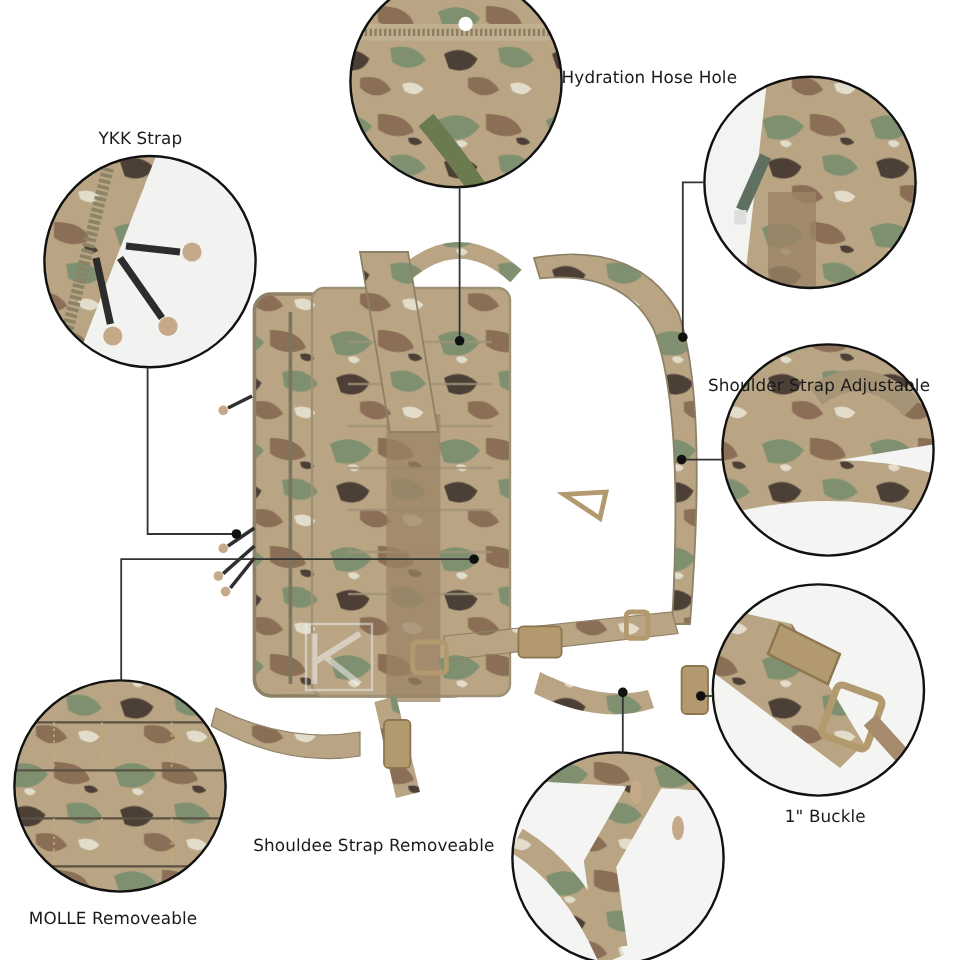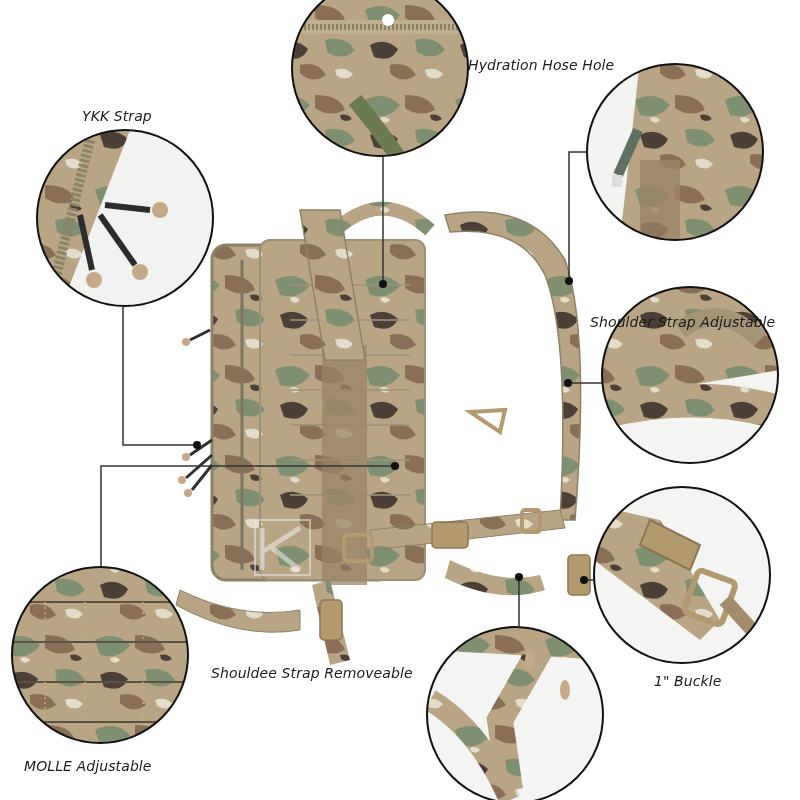--- a/index.html
+++ b/index.html
@@ -1,18 +1,18 @@
 <!DOCTYPE html>
 <html><head>
 <meta charset="utf-8">
 <style>
   html, body { margin: 0; padding: 0; background: #ffffff; }
   body { width: 800px; height: 800px; position: relative; overflow: hidden;
          font-family: "DejaVu Sans", "Liberation Sans", sans-serif; }
-  .stage { position: absolute; left: 0; top: 0; width: 800px; height: 800px; font-style: italic; }
+  .stage { position: absolute; left: 0; top: 0; width: 800px; height: 800px; }
   .label { position: absolute; font-size: 14px; color: #1a1a1a; white-space: nowrap; letter-spacing: 0.1px; }
   svg { position: absolute; left: 0; top: 0; }
 </style>
 </head>
 <body>
 
 <div class="stage">
 
   <svg width="800" height="800" viewBox="0 0 800 800">
     <defs>
@@ -215,17 +215,17 @@
       <circle cx="568" cy="383" r="4"></circle>
       <circle cx="395" cy="466" r="4"></circle>
       <circle cx="584" cy="580" r="4"></circle>
       <circle cx="519" cy="577" r="4"></circle>
     </g>
   </svg>
 
   <div class="label" style="left:468px; top:57px;">Hydration Hose Hole</div>
   <div class="label" style="left:82px; top:108px;">YKK Strap</div>
   <div class="label" style="left:590px; top:273px;margin-top:41px;">Shoulder Strap Adjustable</div>
-  <div class="label" style="left:211px; top:665px;">Shouldee Strap Removeable</div>
-  <div class="label" style="left:24px; top:758px;">MOLLE Adjustable</div>
+  <div class="label" style="left:211px; top:697px;">Shouldee Strap Removeable</div>
+  <div class="label" style="left:24px; top:758px;">MOLLE Removeable</div>
   <div class="label" style="left:654px; top:673px;">1" Buckle</div>
 
 </div>
 
 </body></html>

